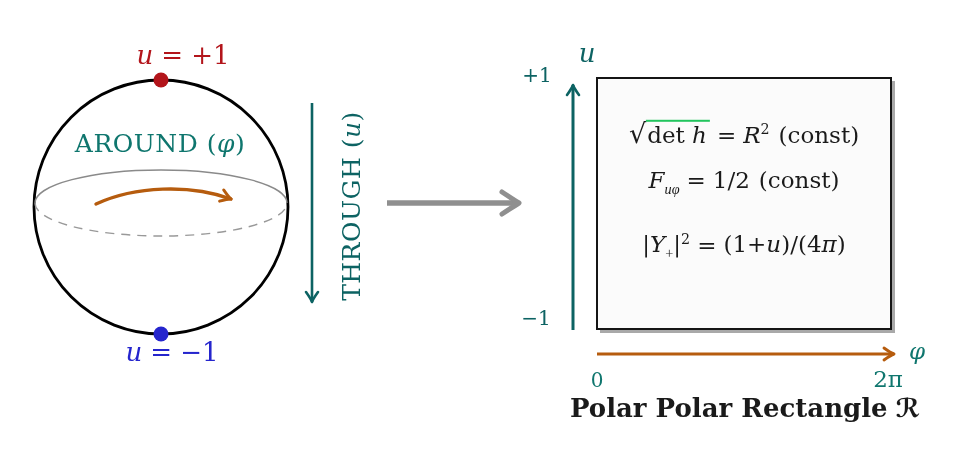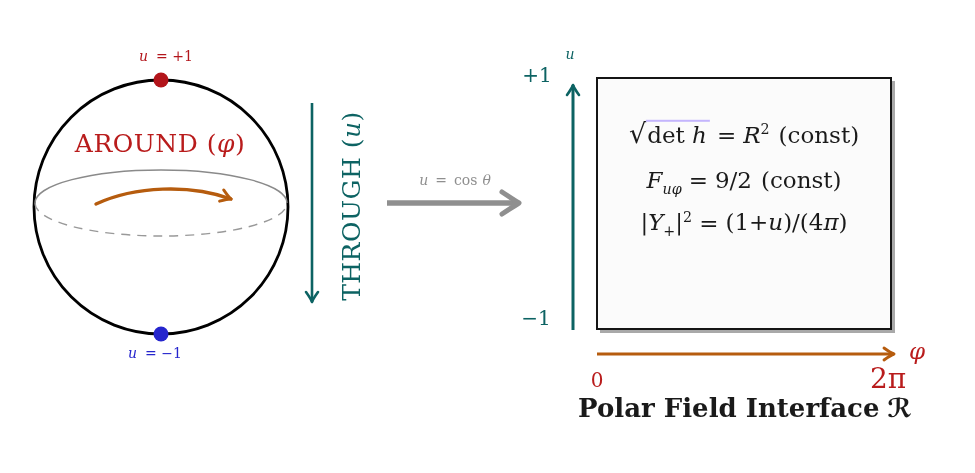--- a/index.html
+++ b/index.html
@@ -4,34 +4,34 @@
 <style>
   html,body{margin:0;padding:0;background:#ffffff;}
   .canvas{position:relative;width:975px;height:473px;background:#ffffff;overflow:hidden;
           font-family:"DejaVu Serif",serif;color:#1a1a1a;}
   svg.layer{position:absolute;left:0;top:0;}
   .lbl{position:absolute;transform:translate(-50%,-50%);white-space:nowrap;line-height:1.15;}
   .rot{transform:translate(-50%,-50%) rotate(-90deg);}
   .it{font-style:italic;}
   .red{color:#b3151b;}
   .blue{color:#2525cd;}
-  .orange{color:#b91c1c;}
+  .orange{color:#0f766e;}
   .teal{color:#0d6363;}
   .gray{color:#8f8f8f;}
   .bold{font-weight:700;}
-  .sz20{font-size:20px;} .sz21{font-size:28px;} .sz22{font-size:14px;}
+  .sz20{font-size:20px;} .sz21{font-size:23px;} .sz22{font-size:26px;margin-left:17px;}
   .sz23{font-size:23px;} .sz25{font-size:25px;letter-spacing:.5px;} .sz26{font-size:26px;}
   .eq{font-size:23px;}
   .eqs{margin:0 7px;}
   .note{margin-left:9px;margin-top:16px;}
   .gap{margin-left:8px;}
   .opgap{margin-right:5px;}
-  sup{font-size:0.62em;} sub{font-size:0.62em;}
+  sup{font-size:0.62em;} sub{font-size:0.62em;font-family:Liberation Serif, serif;}
   .sqrt{font-size:1.18em;line-height:1;}
-  .ovl{border-top:2px solid #c4b5fd;padding:0 3px 0 1px;}
+  .ovl{border-top:2px solid #22c55e;padding:0 3px 0 1px;}
   .scriptR{font-family:"DejaVu Serif","DejaVu Sans",serif;}
 </style>
 </head>
 <body>
 
 <div class="canvas">
 
   <svg class="layer" width="975" height="473" viewBox="0 0 975 473">
     <defs>
       <marker id="mTeal" markerUnits="userSpaceOnUse" markerWidth="18" markerHeight="18" viewBox="0 0 18 18" refX="13" refY="9" orient="auto">
@@ -65,32 +65,31 @@
 
   <div class="lbl sz22 red" style="left:166px;top:56px"><span class="it">u</span><span class="gap">= +1</span></div>
 
   <div class="lbl sz22 blue" style="left:155px;top:353px"><span class="it">u</span><span class="gap">= −1</span></div>
 
   <div class="lbl sz25 orange" style="left:160px;top:144px"><span>AROUND (</span><span class="it">φ</span><span>)</span></div>
 
   <div class="lbl rot sz25 teal" style="left:352px;top:206px"><span>THROUGH (</span><span class="it">u</span><span>)</span></div>
 
 
-  <div class="lbl sz22 gray" style="left:455px;top:180px"><span class="it">u</span><span class="eqs">=</span><span class="opgap">cos</span><span class="it">θ</span></div>
 
   <div class="lbl it sz22 teal" style="left:570px;top:54px">u</div>
   <div class="lbl sz20 teal" style="left:537px;top:75px">+1</div>
   <div class="lbl sz20 teal" style="left:536px;top:318px">−1</div>
 
   <div class="lbl it sz23 orange" style="left:917px;top:351px">φ</div>
   <div class="lbl sz20 orange" style="left:597px;top:380px">0</div>
   <div class="lbl sz21 orange" style="left:888px;top:379px">2π</div>
 
   <div class="lbl eq" style="left:744px;top:134px"><span class="sqrt">√</span><span class="ovl"><span>det </span><span class="it">h</span></span><span class="eqs">=</span><span class="it">R</span><sup>2</sup><span class="note">(const)</span></div>
 
-  <div class="lbl eq" style="left:744px;top:182px"><span class="it">F</span><sub class="it">uφ</sub><span class="eqs">=</span><span>9/2</span><span class="note">(const)</span></div>
+  <div class="lbl eq" style="left:744px;top:182px"><span class="it">F</span><sub class="it">uφ</sub><span class="eqs">=</span><span>1/2</span><span class="note">(const)</span></div>
 
-  <div class="lbl eq" style="left:744px;top:224px"><span>|</span><span class="it">Y</span><sub>+</sub><span>|</span><sup>2</sup><span class="eqs">=</span><span>(1+</span><span class="it">u</span><span>)/(4</span><span class="it">π</span><span>)</span></div>
+  <div class="lbl eq" style="left:744px;top:246px"><span>|</span><span class="it">Y</span><sub>+</sub><span>|</span><sup>2</sup><span class="eqs">=</span><span>(1+</span><span class="it">u</span><span>)/(4</span><span class="it">π</span><span>)</span></div>
 
 
-  <div class="lbl sz26 bold" style="left:745px;top:409px"><span>Polar Field Interface</span><span class="scriptR gap">ℛ</span></div>
+  <div class="lbl sz26 bold" style="left:745px;top:409px"><span>Polar Polar Rectangle</span><span class="scriptR gap">ℛ</span></div>
 
 </div>
 
 </body></html>

